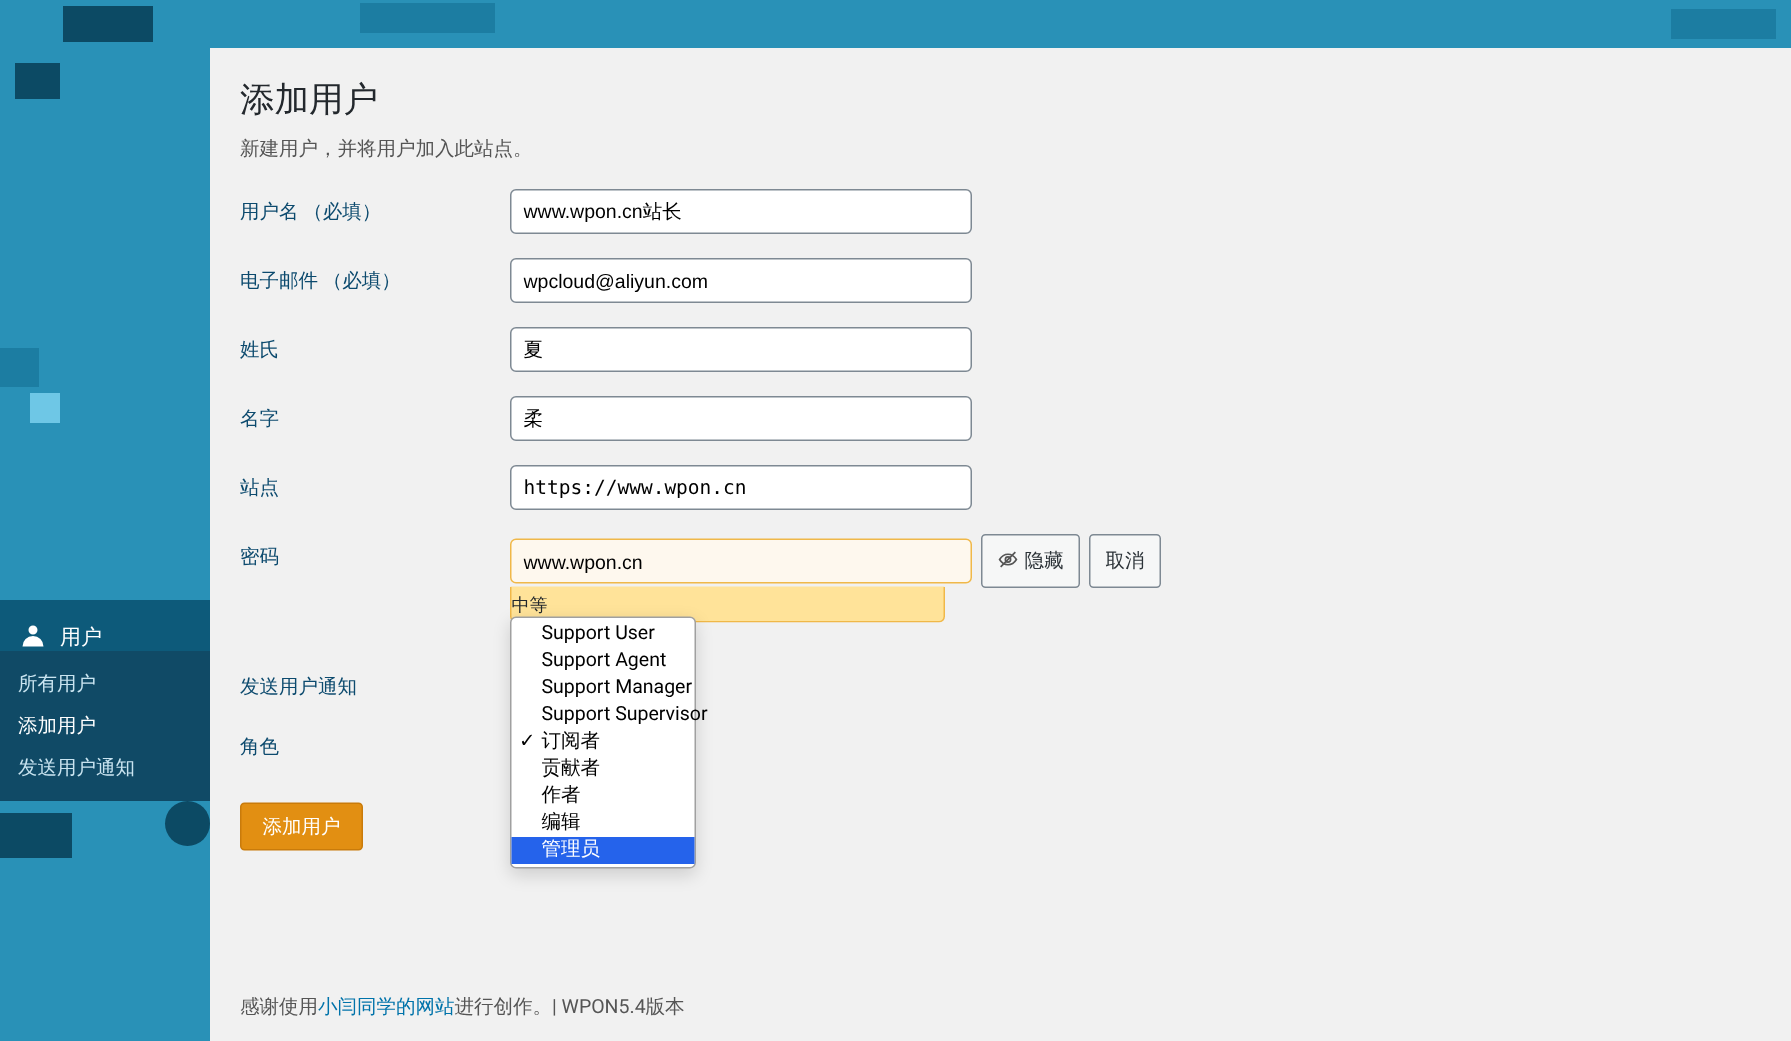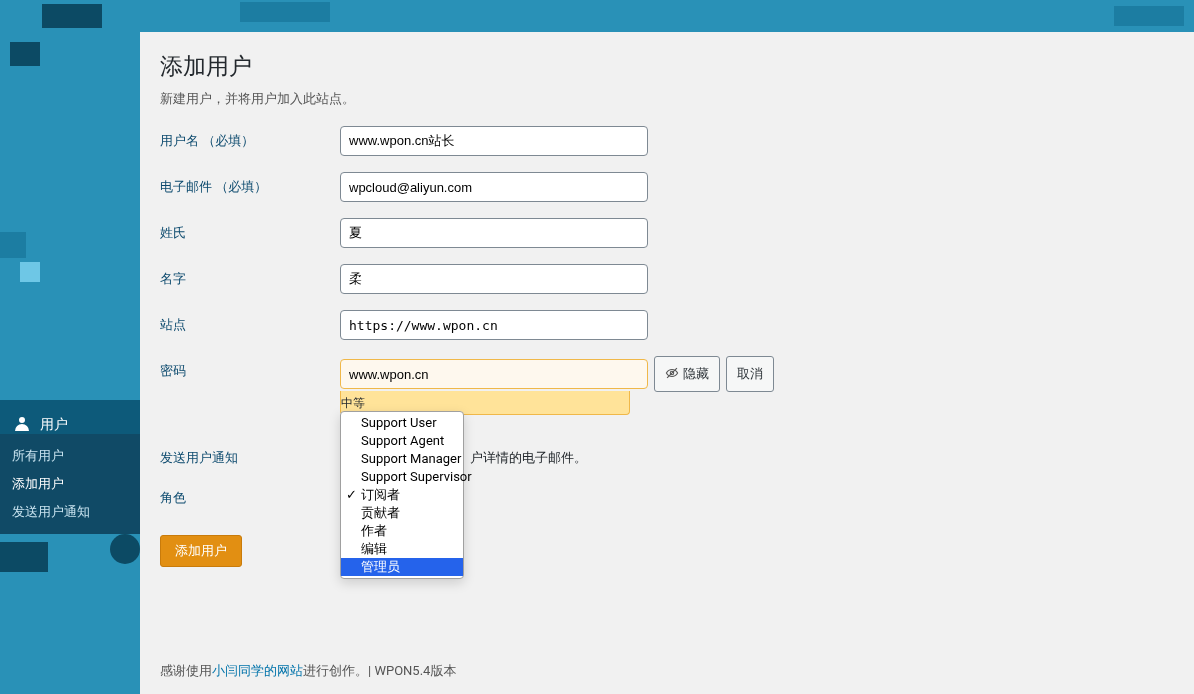--- a/index.html
+++ b/index.html
@@ -325,23 +325,20 @@
             </button>
             <button class="btn">取消</button>
           </div>
           <div class="strength">中等</div>
         </div>
       </div>
     </div>
 
     <div class="form-row" style="margin-top:28px;">
       <div class="label">发送用户通知</div>
-      <div class="field">
-        <span class="checkbox-desc" style="margin-left:130px;">户详情的电子邮件。</span>
-      </div>
     </div>
 
     <div class="form-row">
       <div class="label">角色</div>
       <div class="field">
         <div class="select-wrap">
           <div class="dropdown">
             <div class="dropdown-item">Support User</div>
             <div class="dropdown-item">Support Agent</div>
             <div class="dropdown-item">Support Manager</div>

